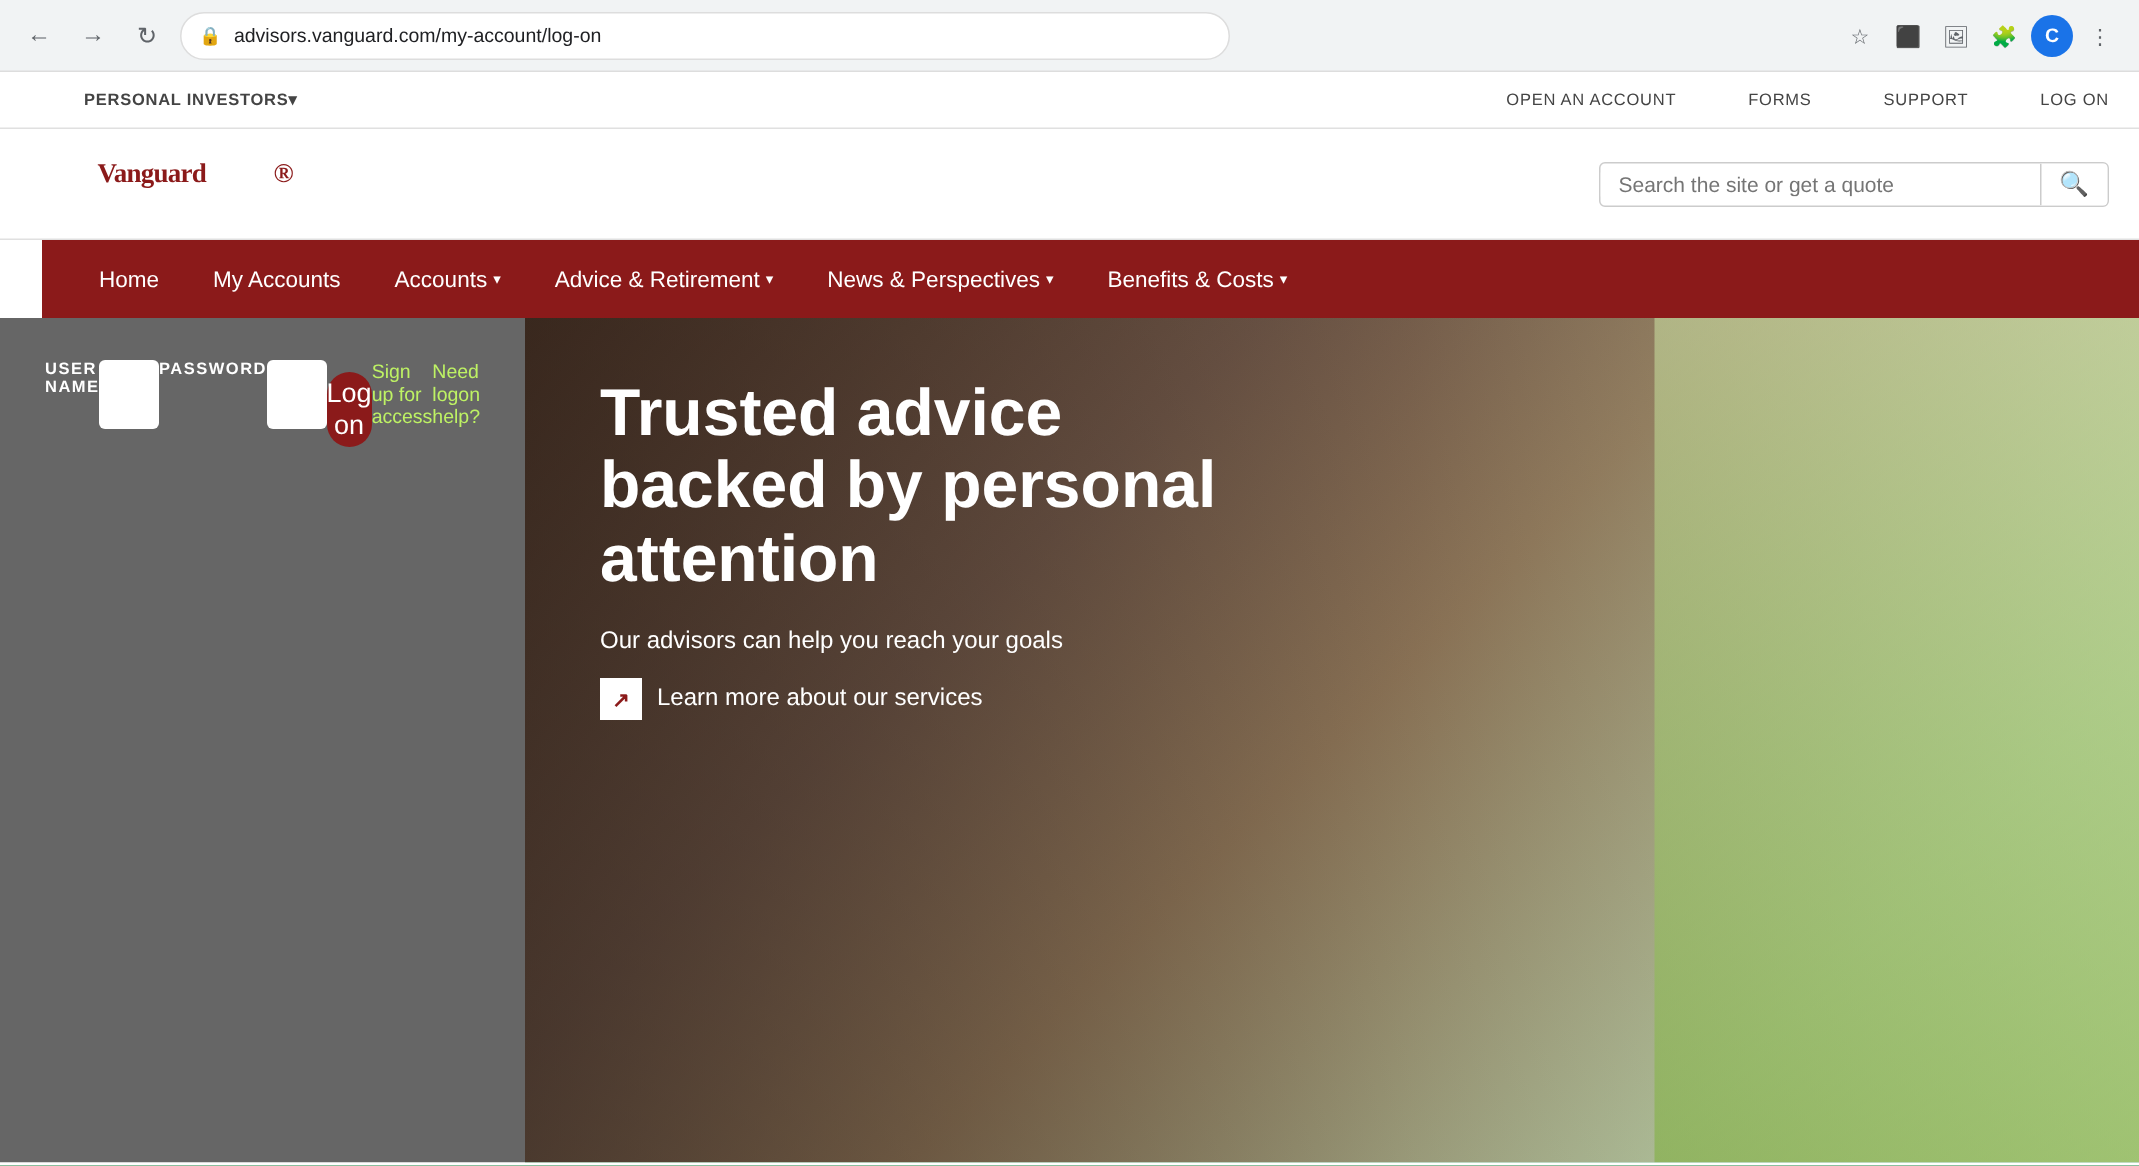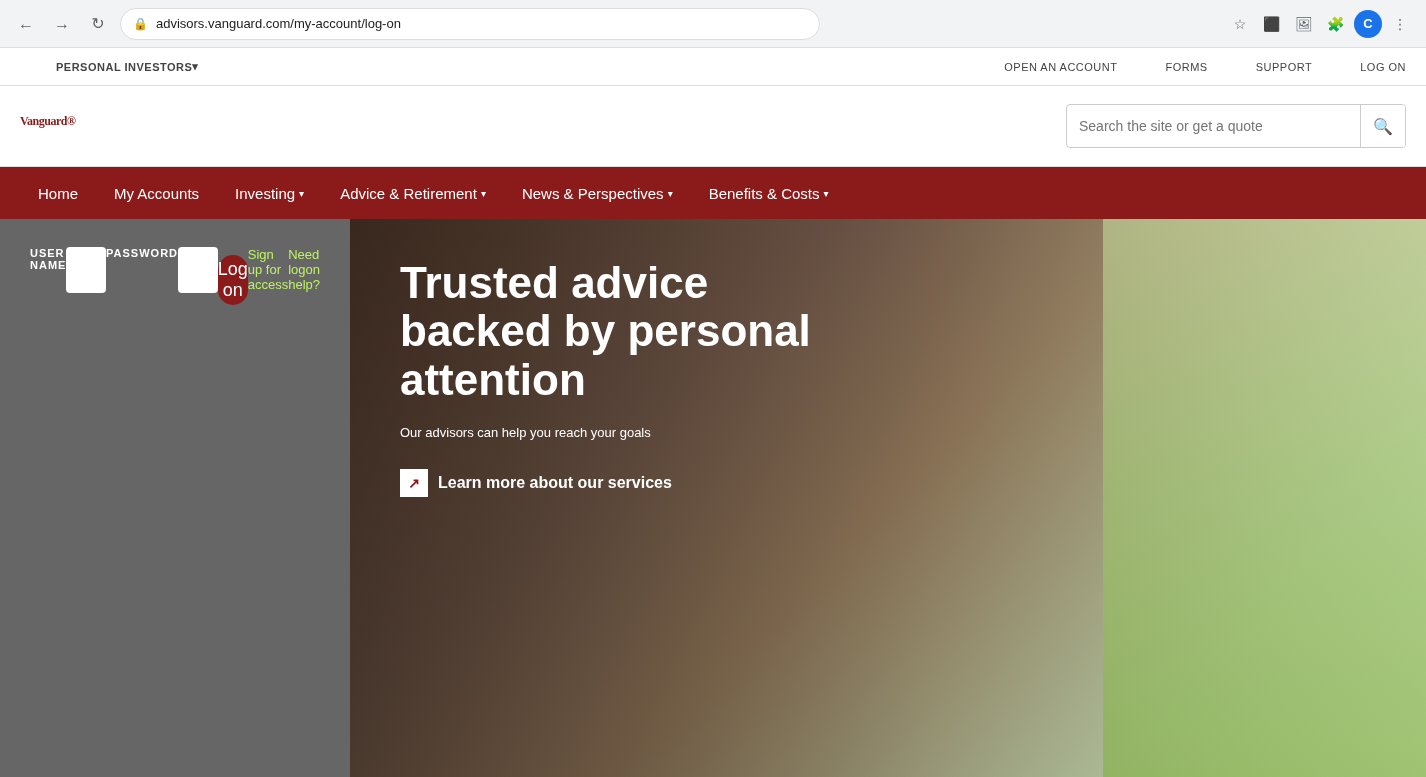--- a/index.html
+++ b/index.html
@@ -106,29 +106,29 @@
       justify-content: space-between;
       border-bottom: 1px solid #e0e0e0;
     }
     .logo {
       font-size: 32px;
       font-weight: bold;
       color: #8b1a1a;
       font-family: Georgia, serif;
       letter-spacing: -0.5px;
     }
-    .logo span { font-size: 12px; vertical-align: super; }
+    .logo span { font-size: 18px; vertical-align: super; margin-left: 45px; }
     .search-bar {
       display: flex;
       align-items: center;
       border: 1px solid #ccc;
       border-radius: 4px;
       overflow: hidden;
       width: 340px;
-      height: 44px;
+      height: 30px;
     }
     .search-input {
       flex: 1;
       border: none;
       outline: none;
       padding: 0 12px;
       font-size: 14px;
       color: #666;
     }
     .search-button {
@@ -142,20 +142,21 @@
       font-size: 16px;
     }
 
     
     .main-nav {
       background: #8b1a1a;
       display: flex;
       align-items: center;
       padding: 0 20px;
       height: 52px;
+      margin-left: 28px;
     }
     .nav-item {
       color: #fff;
       font-size: 15px;
       padding: 0 18px;
       height: 52px;
       display: flex;
       align-items: center;
       gap: 4px;
       cursor: pointer;
@@ -251,42 +252,42 @@
       color: #fff;
     }
     .hero-headline {
       font-size: 44px;
       font-weight: bold;
       line-height: 1.1;
       margin-bottom: 20px;
       max-width: 420px;
     }
     .hero-subtext {
-      font-size: 13px;
+      font-size: 16px;
       line-height: 1.4;
-      margin-bottom: 27px;
+      margin-bottom: 12px;
       max-width: 380px;
     }
     .hero-cta {
       display: flex;
       align-items: center;
       gap: 10px;
       cursor: pointer;
     }
     .hero-cta-icon {
       width: 28px; height: 28px;
       background: #fff;
       display: flex; align-items: center; justify-content: center;
       color: #8b1a1a;
       font-size: 14px;
       font-weight: bold;
     }
     .hero-cta-text {
       font-size: 16px;
-      font-weight: bold;
+      font-weight: normal;
       color: #fff;
       text-decoration: none;
     }
   </style>
 </head>
 <body>
 
 <div class="browser-chrome">
   <button class="browser-nav-btn">←</button>
   <button class="browser-nav-btn">→</button>
@@ -325,21 +326,21 @@
   <div class="search-bar">
     <input class="search-input" type="text" placeholder="Search the site or get a quote" style="">
     <button class="search-button">🔍</button>
   </div>
 </div>
 
 <nav class="main-nav">
   <a class="nav-item">Home</a>
   <a class="nav-item">My Accounts</a>
   <a class="nav-item">
-    <span>Investing</span>
+    <span>Accounts</span>
     <span class="nav-chevron">▾</span>
   </a>
   <a class="nav-item">
     <span>Advice &amp; Retirement</span>
     <span class="nav-chevron">▾</span>
   </a>
   <a class="nav-item">
     <span>News &amp; Perspectives</span>
     <span class="nav-chevron">▾</span>
   </a>

